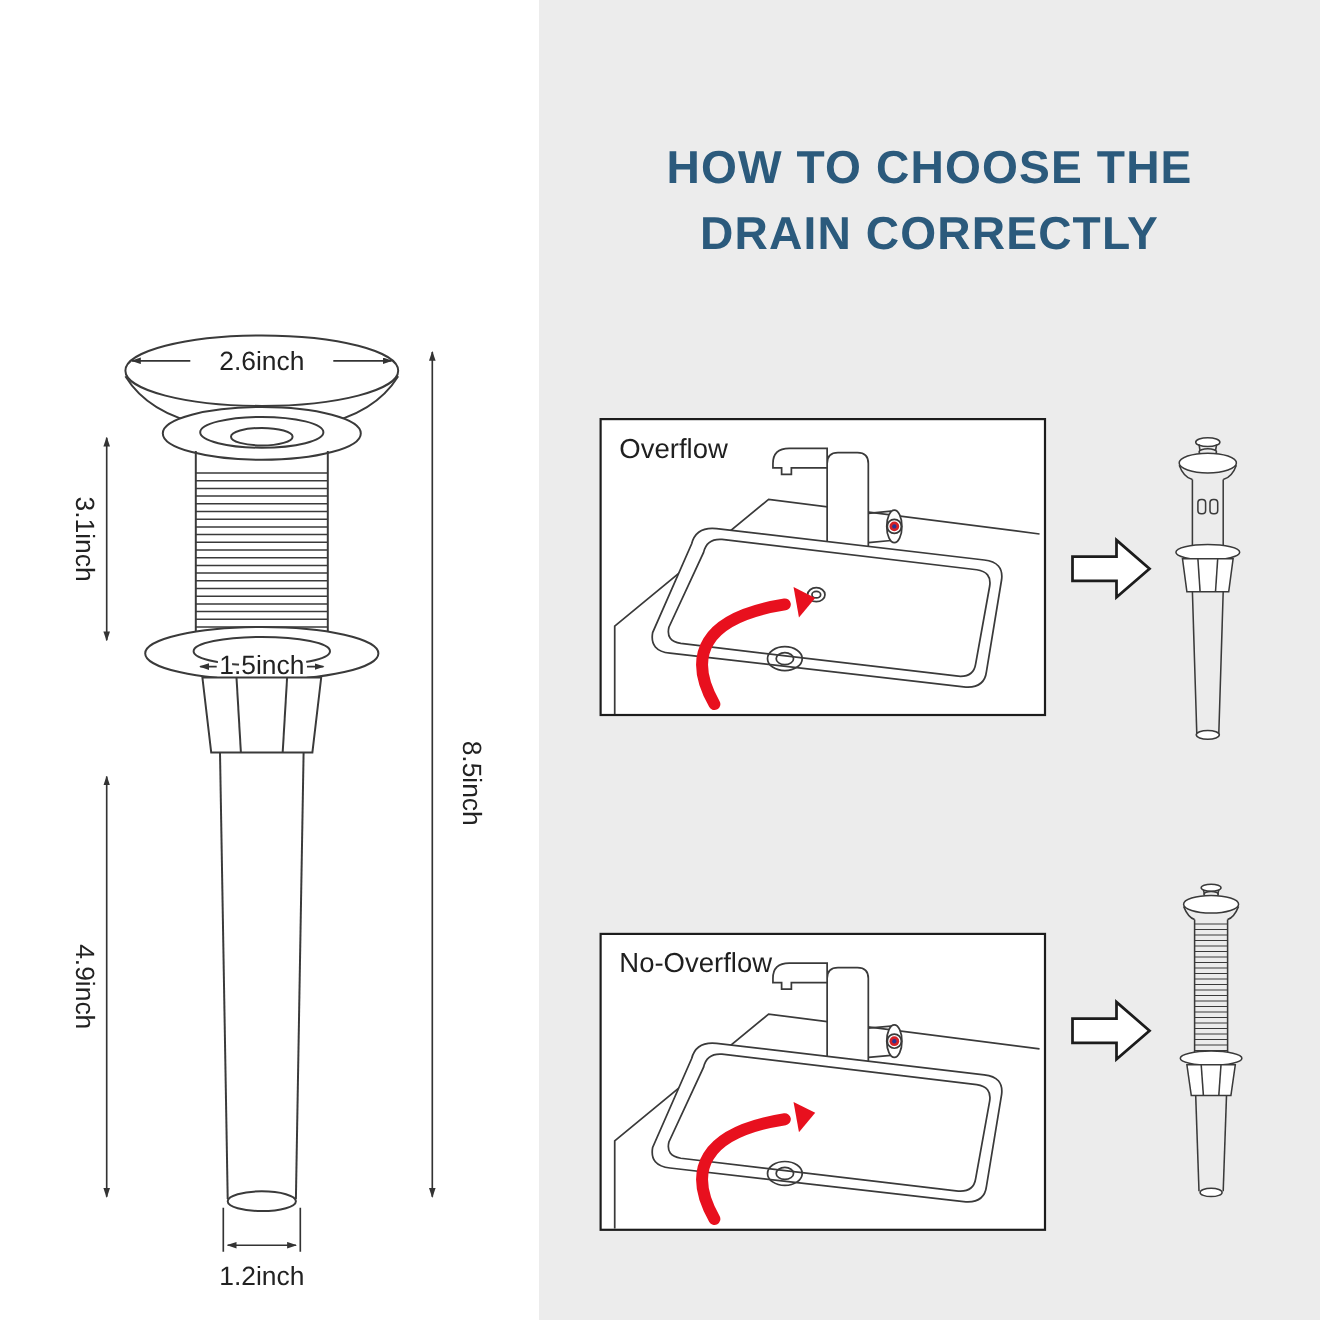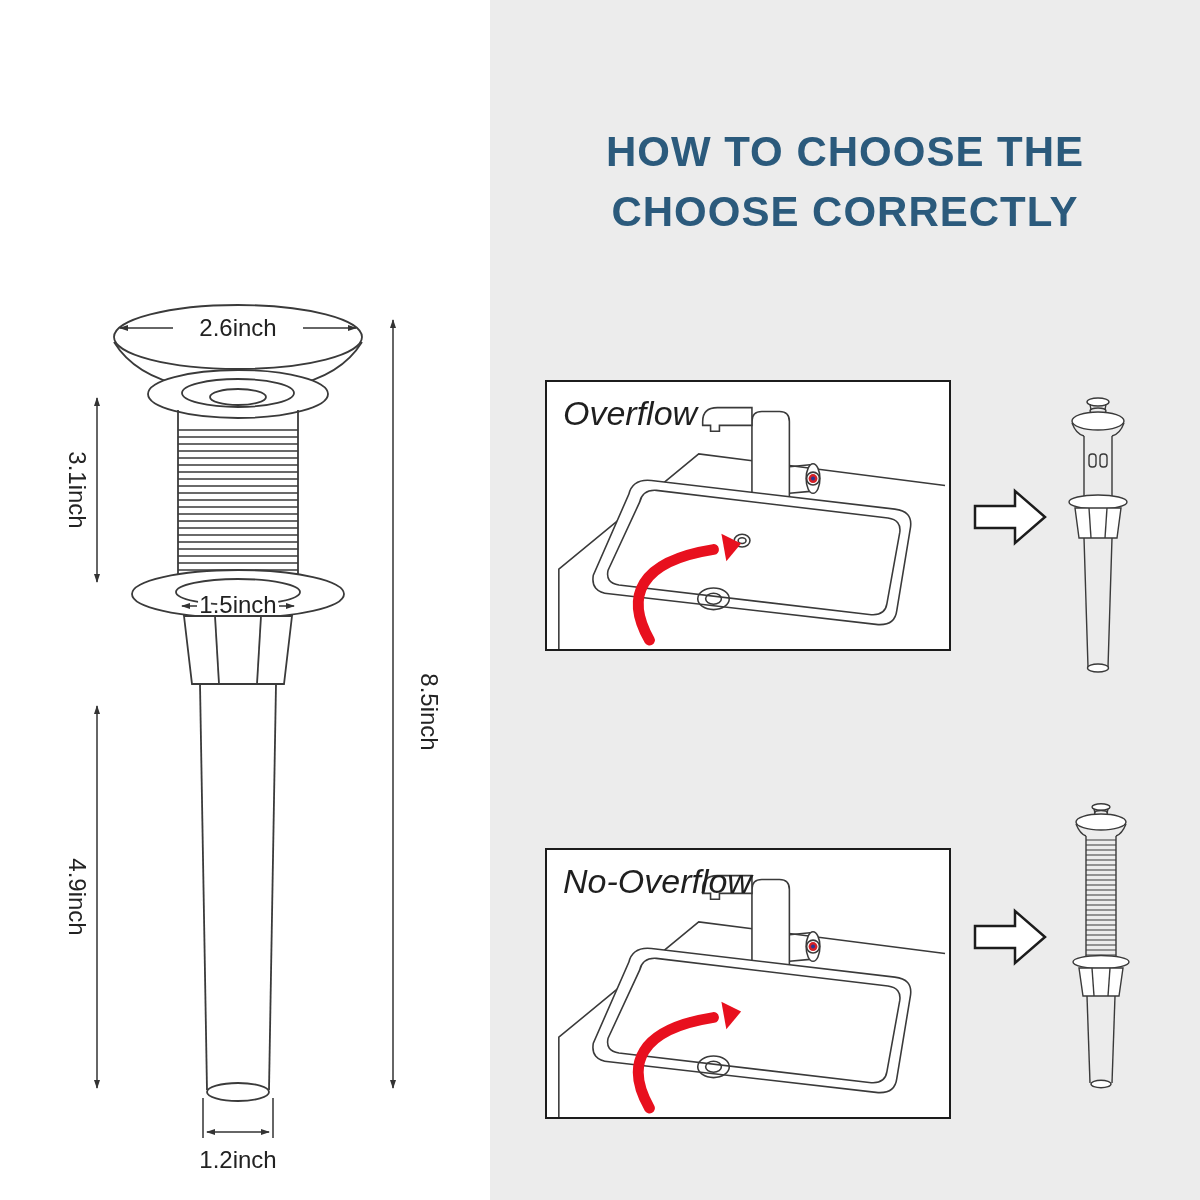--- a/index.html
+++ b/index.html
@@ -66,24 +66,23 @@
     left: 55px;
     width: 406px; height: 271px;
     background: #ffffff;
     border: 2px solid #1c1c1c;
   }
   .sink-box.overflow { top: 380px; }
   .sink-box.no-overflow { top: 848px; }
   .sink-label {
     position: absolute;
     left: 16px; top: 12px;
-    font-size: 34px;
+    font-size: 25px;
     color: #1f1f1f;
     z-index: 2;
-    font-style: italic;
   }
   .sink-art { position: absolute; left: 0; top: 0; width: 100%; height: 100%; }
   .block-arrow { position: absolute; left: 483px; width: 76px; height: 58px; }
   .block-arrow.first { top: 488px; }
   .block-arrow.second { top: 908px; }
   .drain-product { position: absolute; }
   .drain-product.overflow { left: 560px; top: 392px; width: 96px; height: 286px; }
   .drain-product.no-overflow { left: 563px; top: 800px; width: 96px; height: 290px; }
   .dimtext {
     font-family: "Liberation Sans", sans-serif;
@@ -173,21 +172,21 @@
         <line x1="162" y1="840" x2="224" y2="840" stroke="#333" stroke-width="1.5" marker-start="url(#ah)" marker-end="url(#ah)"></line>
         <text class="dimtext" x="193" y="876" text-anchor="middle">1.2inch</text>
       </g>
     </svg>
   </div>
 
   <div class="right-panel">
 
     <div class="guide-title">
       <div>HOW TO CHOOSE THE</div>
-      <div>CHOOSE CORRECTLY</div>
+      <div>DRAIN CORRECTLY</div>
     </div>
 
     <div class="sink-box overflow">
       <div class="sink-label">Overflow</div>
       <svg class="sink-art" viewBox="0 0 406 271" xmlns="http://www.w3.org/2000/svg">
         <g stroke="#3a3a3a" stroke-width="1.6" fill="none">
           <path d="M11,271 L11,190 L153,73 L403,105"></path>
         </g>
         <g stroke="#3a3a3a" stroke-width="1.6" fill="#ffffff">
           <path d="M207,138 L207,40 Q207,30 217,30 L235,30 Q245,30 245,40 L245,138"></path>

